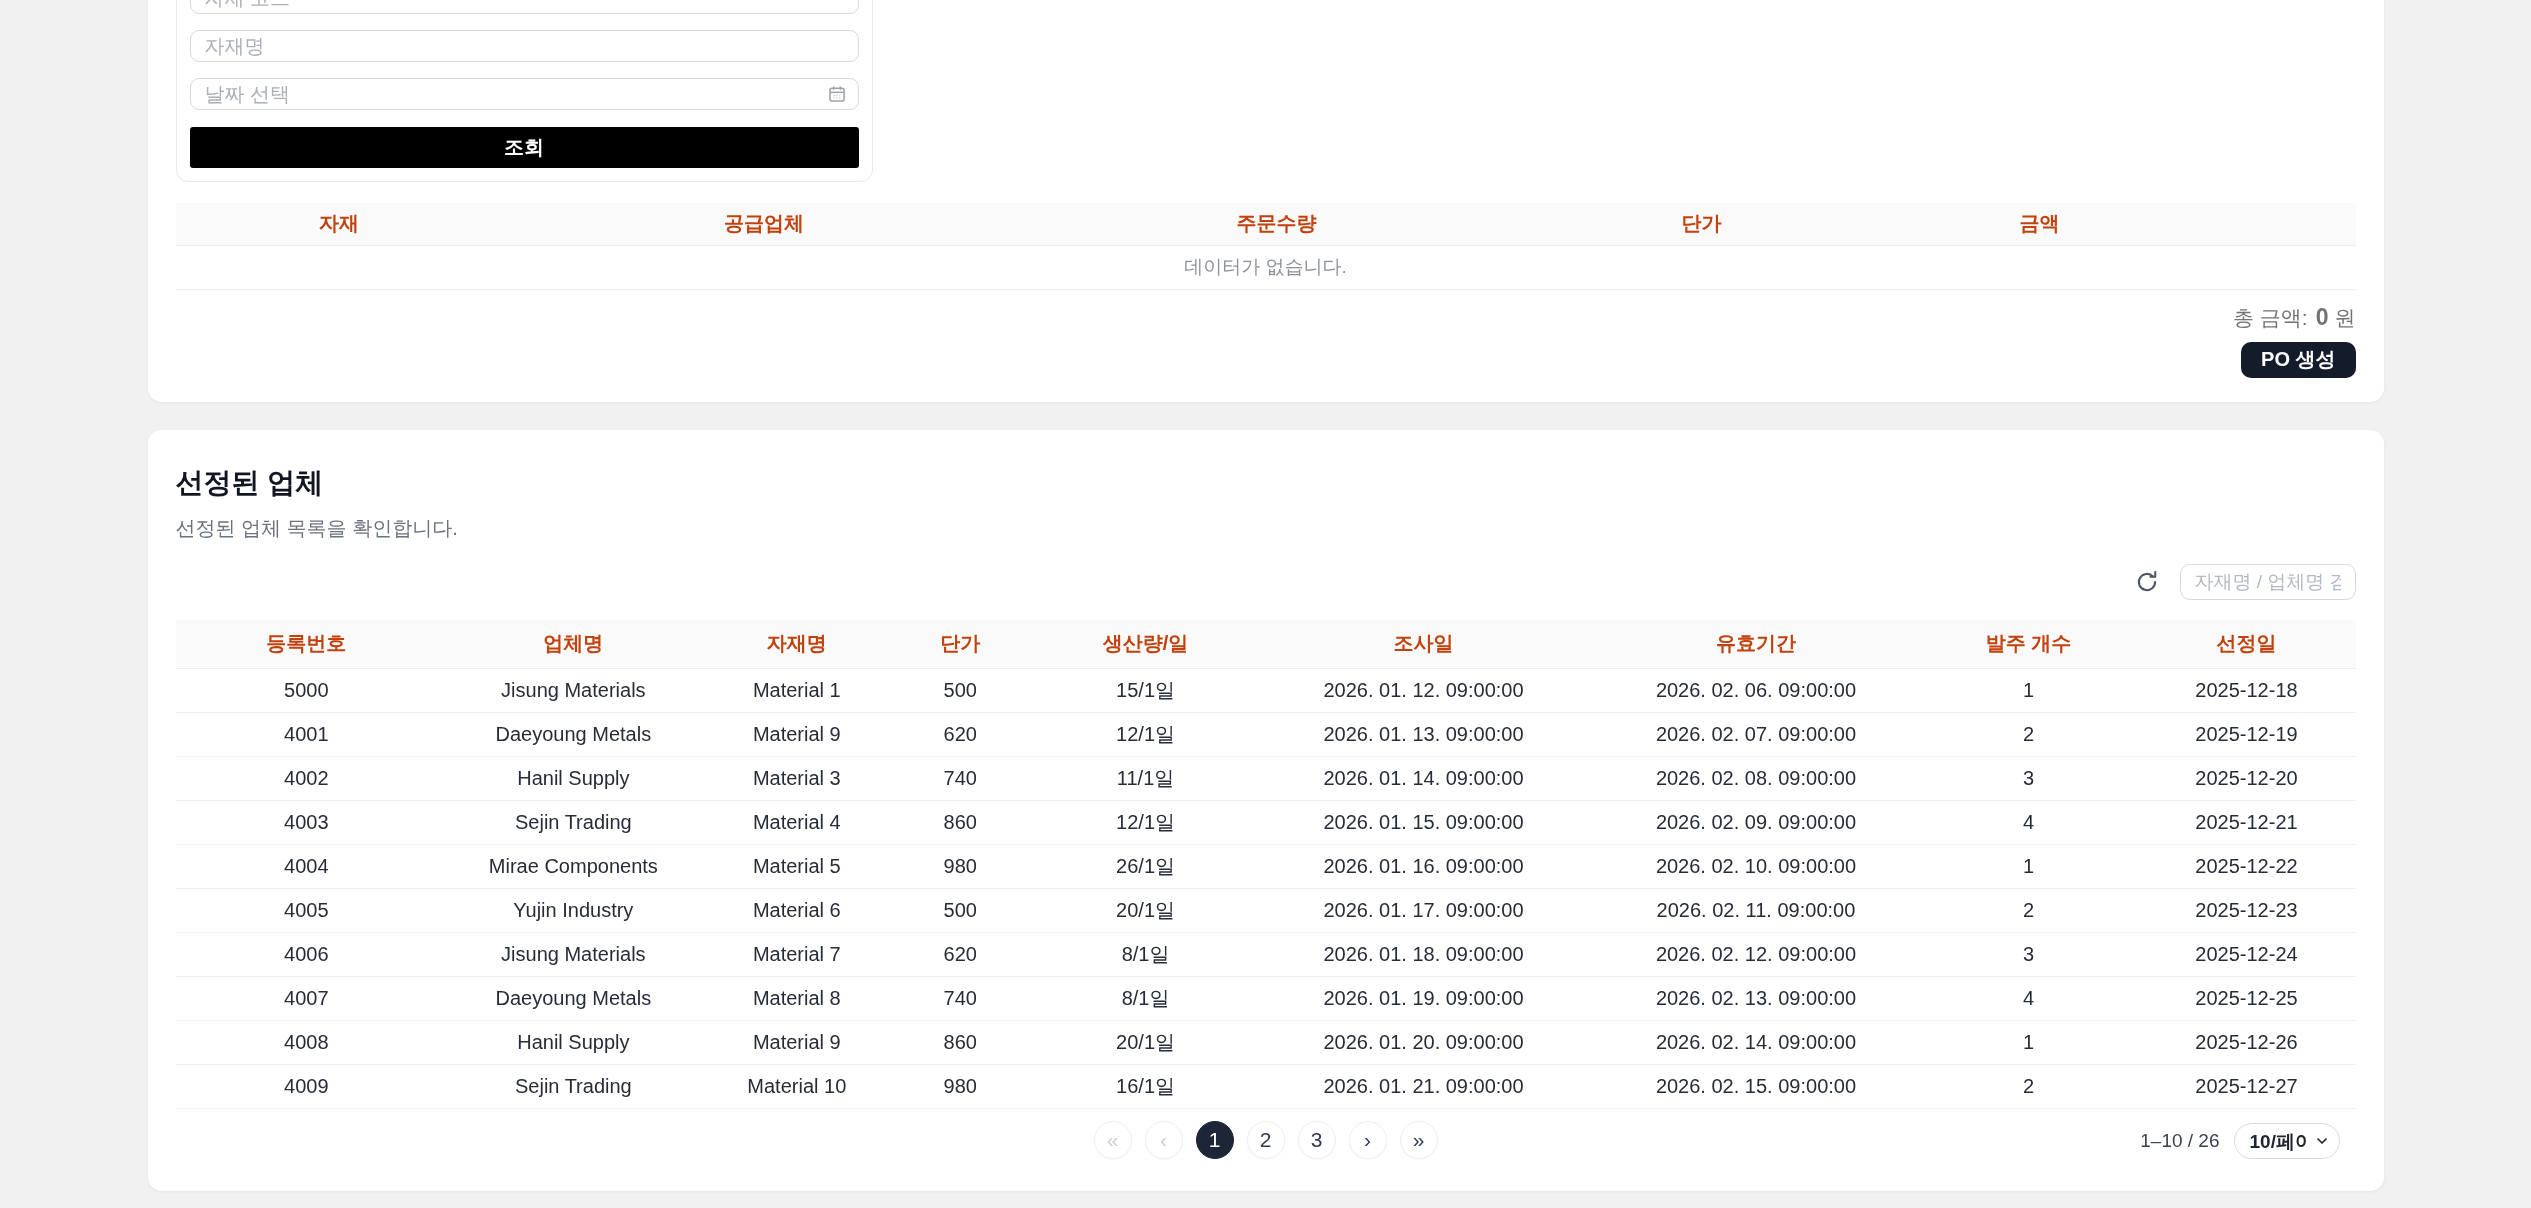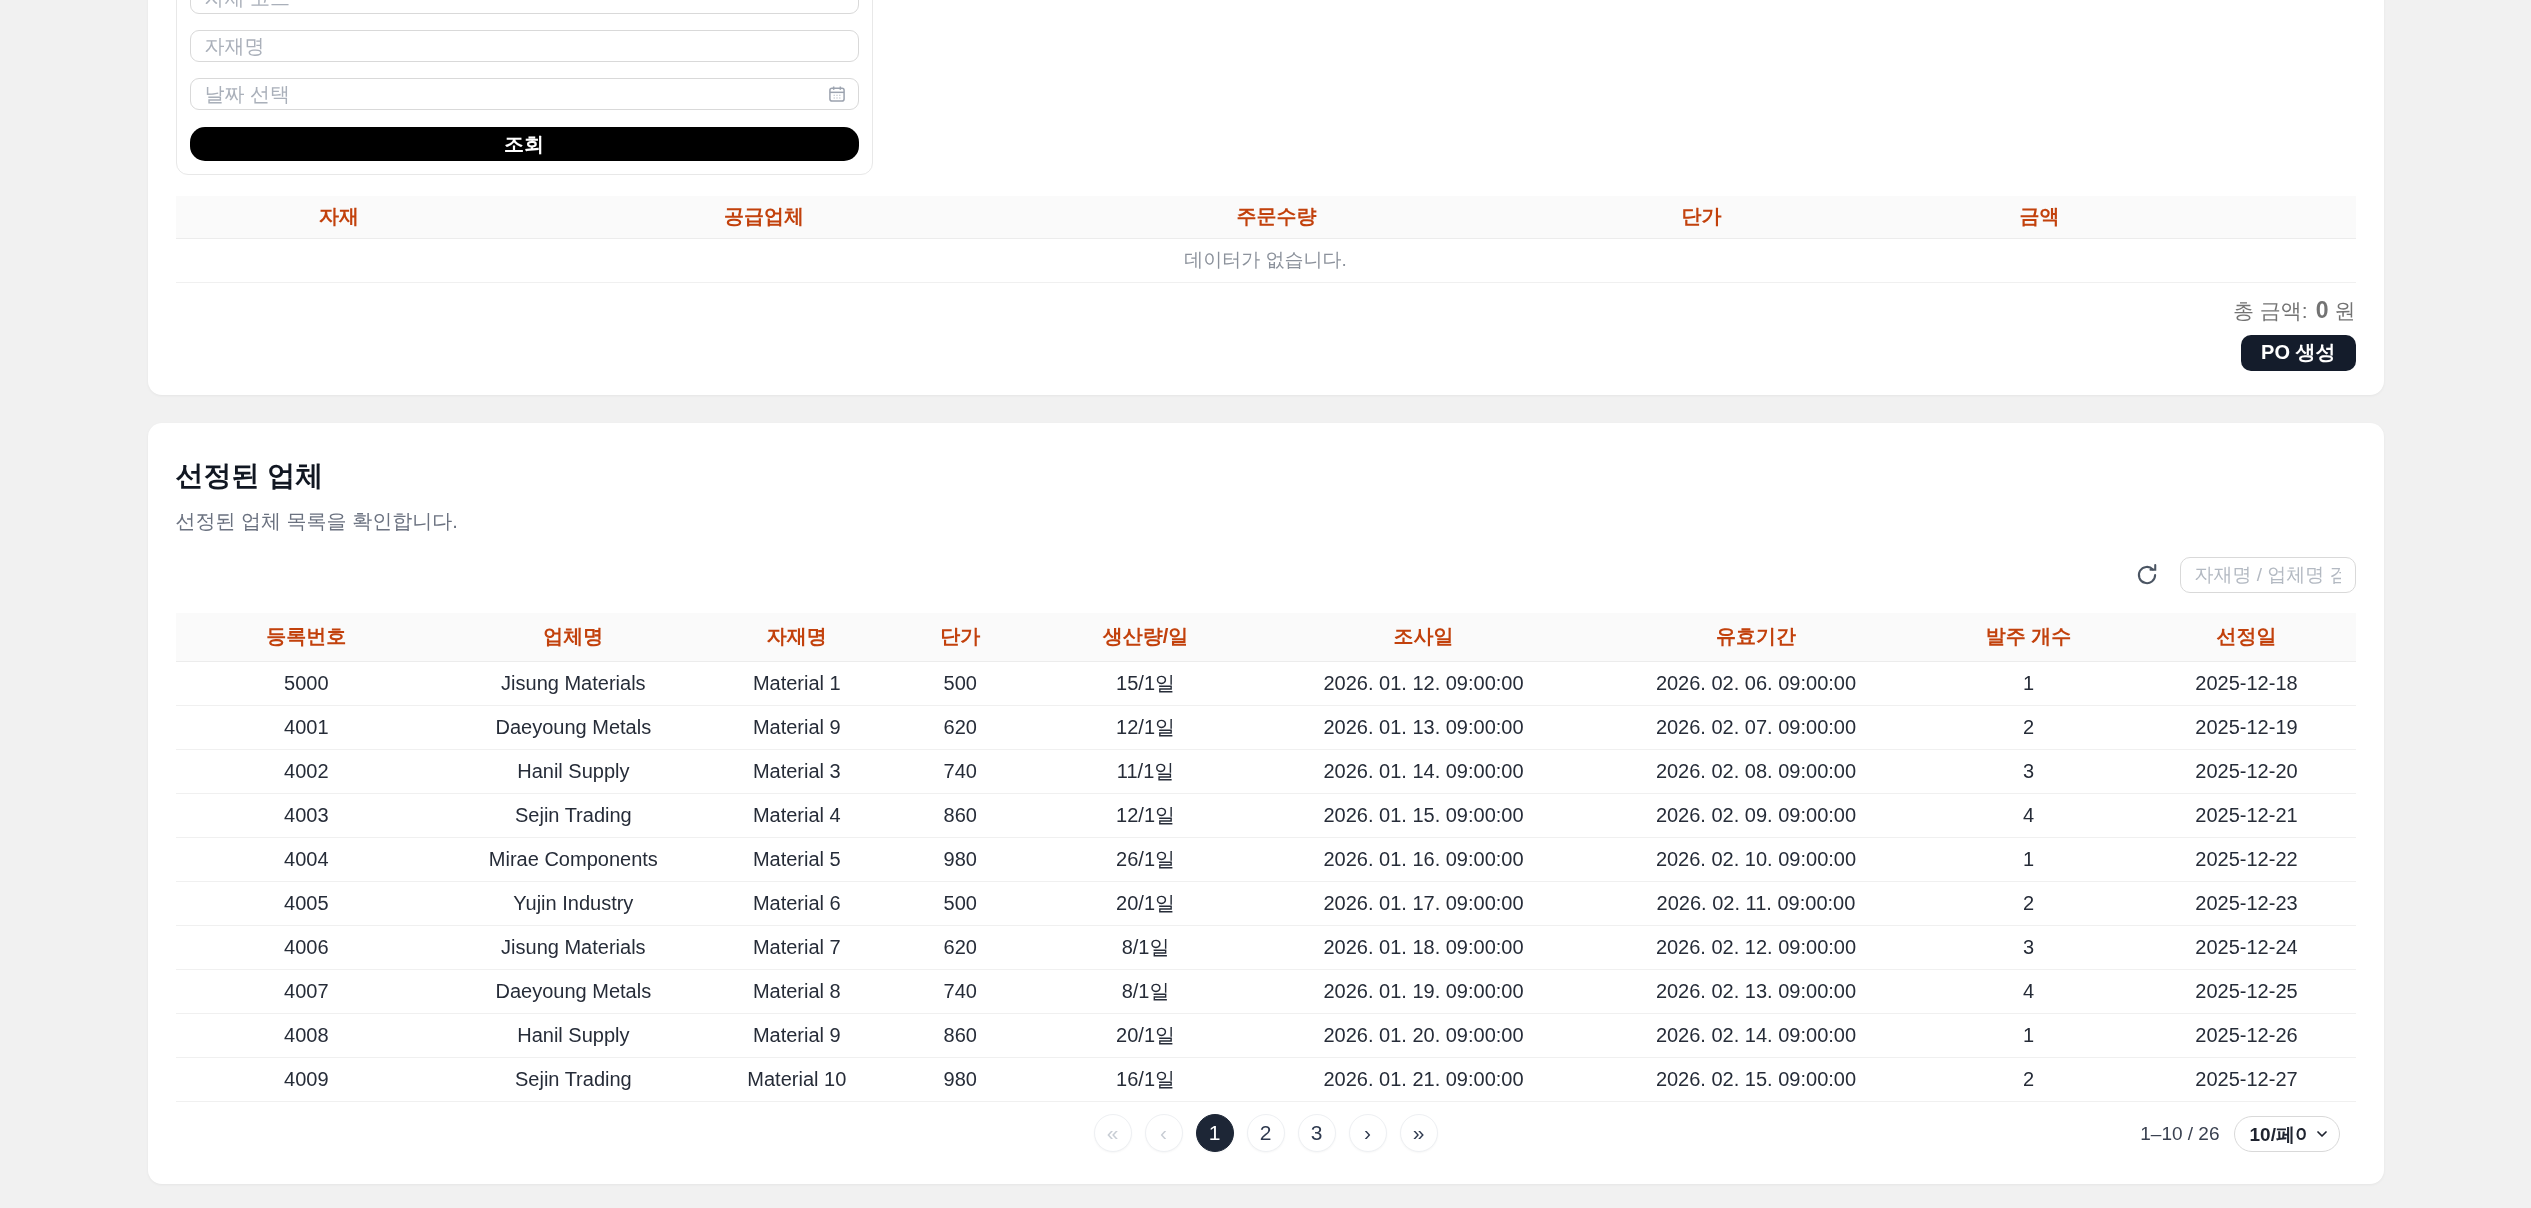--- a/index.html
+++ b/index.html
@@ -12,21 +12,21 @@
   .card.top-card { border-radius:0 0 14px 14px; position:relative; padding:0 28px 24px 28px; }
 
   
   .form-box { width:697px; margin-top:-32px; border:1px solid #e8e8e8; border-radius:12px; padding:13px; background:#fff; position:relative; z-index:2; }
   .ipt { display:block; width:100%; height:32px; border:1px solid #d9d9d9; border-radius:9px; padding:0 14px; font-size:20px; color:#262c38; outline:none; background:#fff; font-family:inherit; }
   .ipt::placeholder { color:#aab0ba; }
   .ipt + .ipt-wrap, .ipt + .ipt { margin-top:16px; }
   .ipt-wrap { position:relative; margin-top:9px; }
   .ipt-wrap .ipt { padding-right:44px; }
   .cal-ico { position:absolute; right:12px; top:6px; width:20px; height:20px; pointer-events:none; }
-  .search-btn { display:block; width:100%; height:34px; margin-top:17px; background:#000; color:#fff; border:none; border-radius:15px; font-size:20px; font-weight:bold; cursor:pointer; font-family:inherit; }
+  .search-btn { display:block; width:100%; height:41px; margin-top:17px; background:#000; color:#fff; border:none; border-radius:3px; font-size:20px; font-weight:bold; cursor:pointer; font-family:inherit; }
 
   
   table { width:100%; border-collapse:collapse; table-layout:fixed; }
   thead th { background:#fafafa; font-size:20px; font-weight:bold; color:#c2410c; height:42px; text-align:center; border-bottom:1px solid #ececec; padding:0 6px; overflow:hidden; white-space:nowrap; }
   tbody td { font-size:20px; color:#262c38; height:44px; text-align:center; border-bottom:1px solid #f0f0f0; padding:0 6px; overflow:hidden; white-space:nowrap; }
   .order-table { margin-top:21px; }
   .empty-cell { color:#8b919b; font-size:19px; }
 
   .order-footer { text-align:right; margin-top:14px; }
   .total-line { font-size:21px; color:#737373; }

